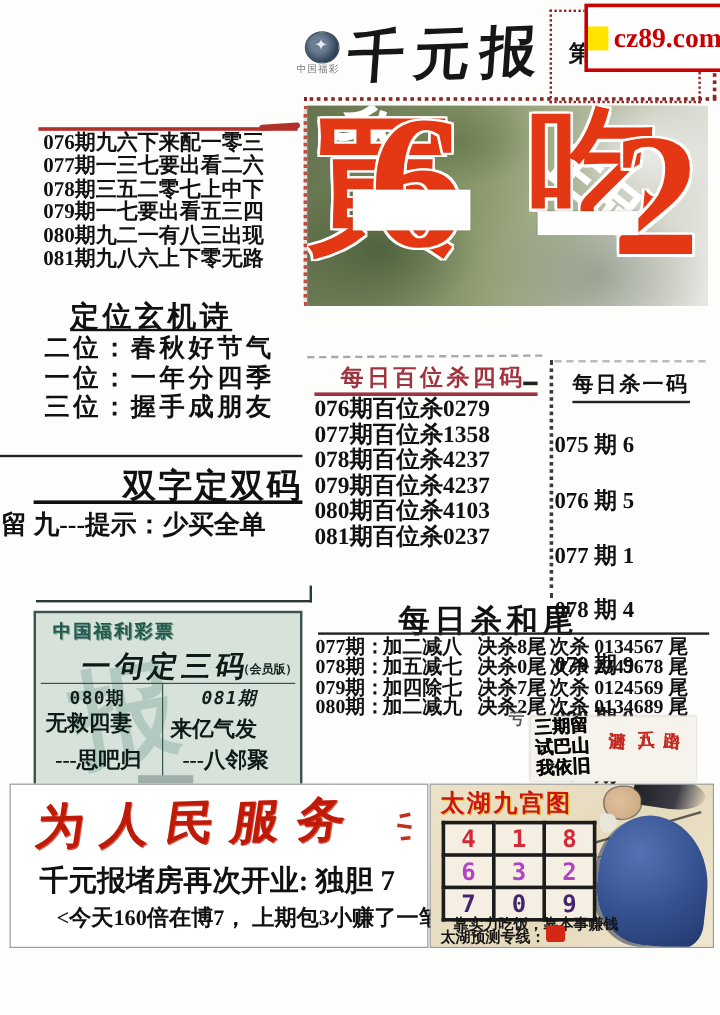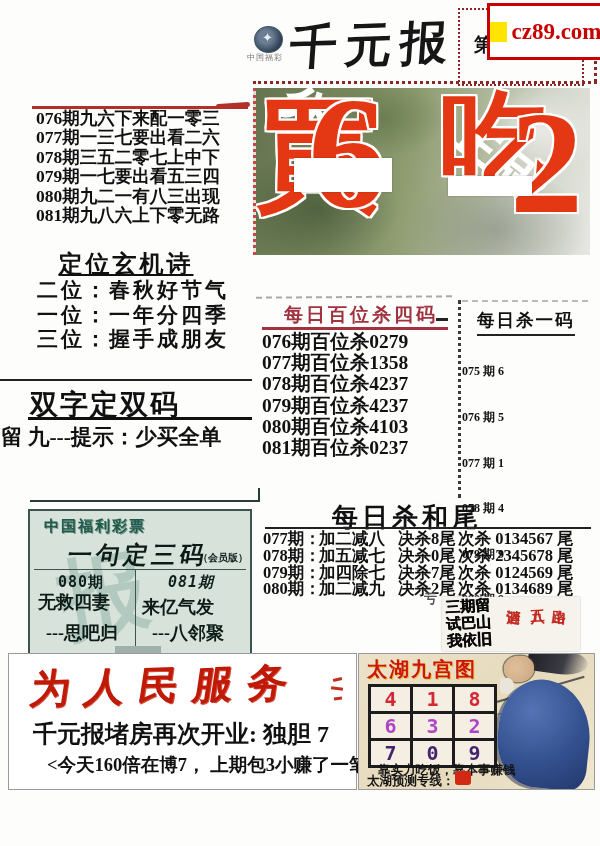--- a/index.html
+++ b/index.html
@@ -25,21 +25,21 @@
   .site-domain{font-size:23px;font-weight:900;color:#c80000;font-family:"Liberation Serif",serif;}
   
   .red-rule{left:32px;top:106px;width:216px;border-top:3px solid #b2302a;}
   .red-rule i{position:absolute;right:-2px;top:-6px;width:34px;height:5px;background:#b2302a;
     transform:rotate(-4deg);border-radius:3px;}
   .hist{left:36px;top:109px;width:216px;font-size:17.5px;font-weight:900;line-height:19.4px;white-space:nowrap;}
   .dingwei-title{left:0;top:248px;width:252px;text-align:center;font-size:24px;font-weight:900;
     letter-spacing:3px;text-decoration:underline;}
   .dingwei-lines{left:37px;top:278px;font-size:21px;font-weight:900;line-height:24.5px;letter-spacing:3px;}
   .hr1{left:0;top:379px;width:252px;border-top:2px solid #222;}
-  .shuangzi-title{left:0;top:386px;width:252px;text-align:left;font-size:28px;font-weight:900;letter-spacing:2px;padding-left:30px;}
+  .shuangzi-title{left:0;top:386px;width:252px;text-align:right;font-size:28px;font-weight:900;letter-spacing:2px;}
   .shuangzi-ul{left:28px;top:417px;width:224px;border-top:3.5px solid #111;}
   .shuangzi-line{left:1px;top:422px;width:252px;font-size:21.5px;font-weight:900;white-space:nowrap;}
   
   .banner{left:253px;top:88px;width:334px;height:167px;overflow:hidden;border-left:3px dotted #c24a42;
     background:
       radial-gradient(90px 60px at 85% 25%, rgba(235,235,232,.95), rgba(220,222,218,0) 70%),
       radial-gradient(130px 90px at 72% 85%, rgba(125,133,122,.55), transparent 70%),
       radial-gradient(110px 80px at 18% 72%, rgba(56,76,46,.6), transparent 75%),
       radial-gradient(90px 55px at 38% 18%, rgba(88,108,66,.55), transparent 70%),
       linear-gradient(100deg,#65744f 0%,#77865c 25%,#8e9c70 45%,#aab394 62%,#cfd3c6 80%,#e6e7e2 100%);}
@@ -59,21 +59,21 @@
   
   .dash-top-l{left:256px;top:296px;width:196px;border-top:2px dashed #a9a9a9;transform:rotate(-.4deg);}
   .dash-top-r{left:462px;top:300px;width:126px;border-top:2px dashed #bbb;}
   .bws-title{left:284px;top:302px;font-size:19px;font-weight:900;color:#a0333f;letter-spacing:3px;}
   .bws-ul{left:262px;top:327px;width:186px;border-top:3px solid #a0333f;}
   .bws-dash{left:436px;top:318px;width:12px;border-top:3px solid #222;}
   .bws-lines{left:262px;top:331px;font-size:19.5px;font-weight:900;line-height:21.2px;white-space:nowrap;}
   .vdots-mid{left:458px;top:300px;height:198px;border-left:3px dotted #3a3a3a;}
   .sym-title{left:477px;top:308px;font-size:17.5px;font-weight:900;letter-spacing:2px;
     border-bottom:2px solid #222;padding-bottom:2px;}
-  .sym-lines{left:462px;top:334px;font-size:12px;font-weight:900;line-height:15.2px;white-space:pre;}
+  .sym-lines{left:462px;top:334px;font-size:19px;font-weight:900;line-height:15.2px;white-space:pre;}
   .corner-rule{left:30px;top:488px;width:228px;height:12px;
     border-bottom:2.5px solid #2c3a3a;border-right:2.5px solid #2c3a3a;}
   
   .ticket{left:28px;top:509px;width:220px;height:144px;background:#d7e3da;border:2px solid #3e5250;overflow:hidden;}
   .tk-wm{position:absolute;left:30px;top:25px;font-size:88px;font-weight:900;color:rgba(50,110,95,.22);
     transform:rotate(-10deg);}
   .tk-head{position:absolute;left:14px;top:6px;font-size:15px;font-weight:900;color:#1f5a4c;
     letter-spacing:2px;text-shadow:1px 1px 0 rgba(20,70,60,.5);filter:blur(.4px);}
   .tk-title{position:absolute;left:38px;top:28px;font-size:24px;font-weight:900;
     transform:skewX(-10deg);letter-spacing:4px;color:#0d1b18;}

